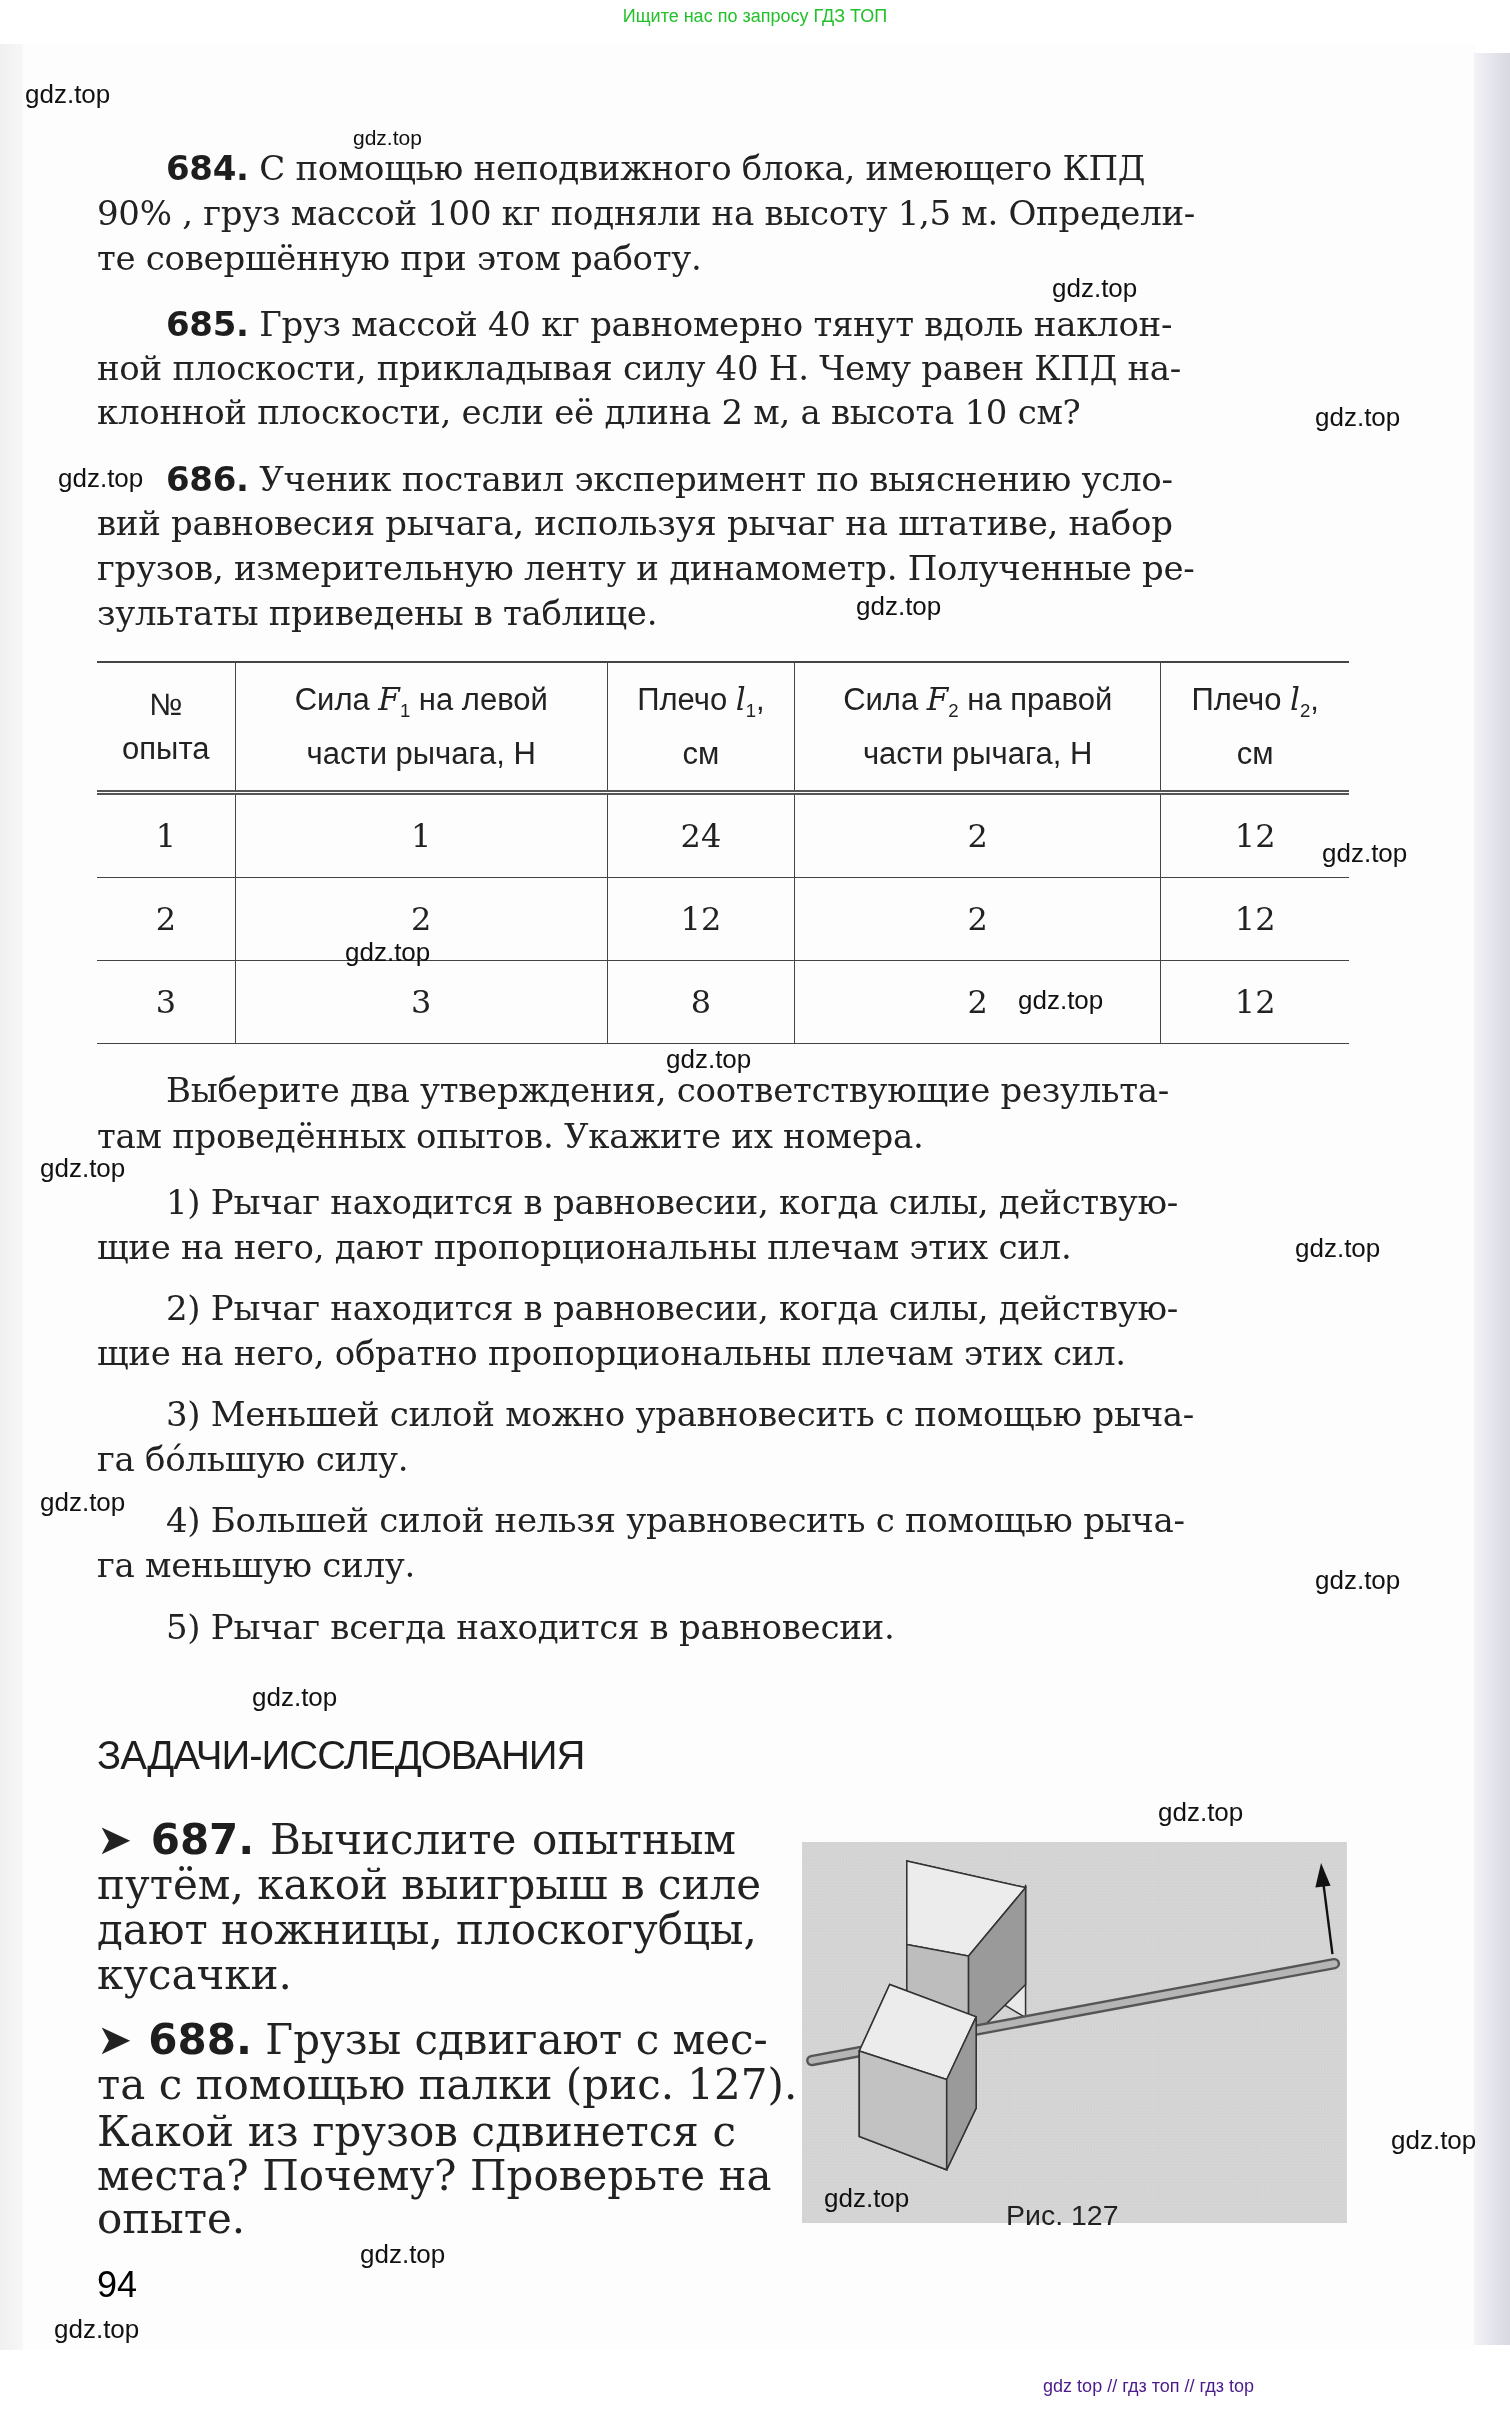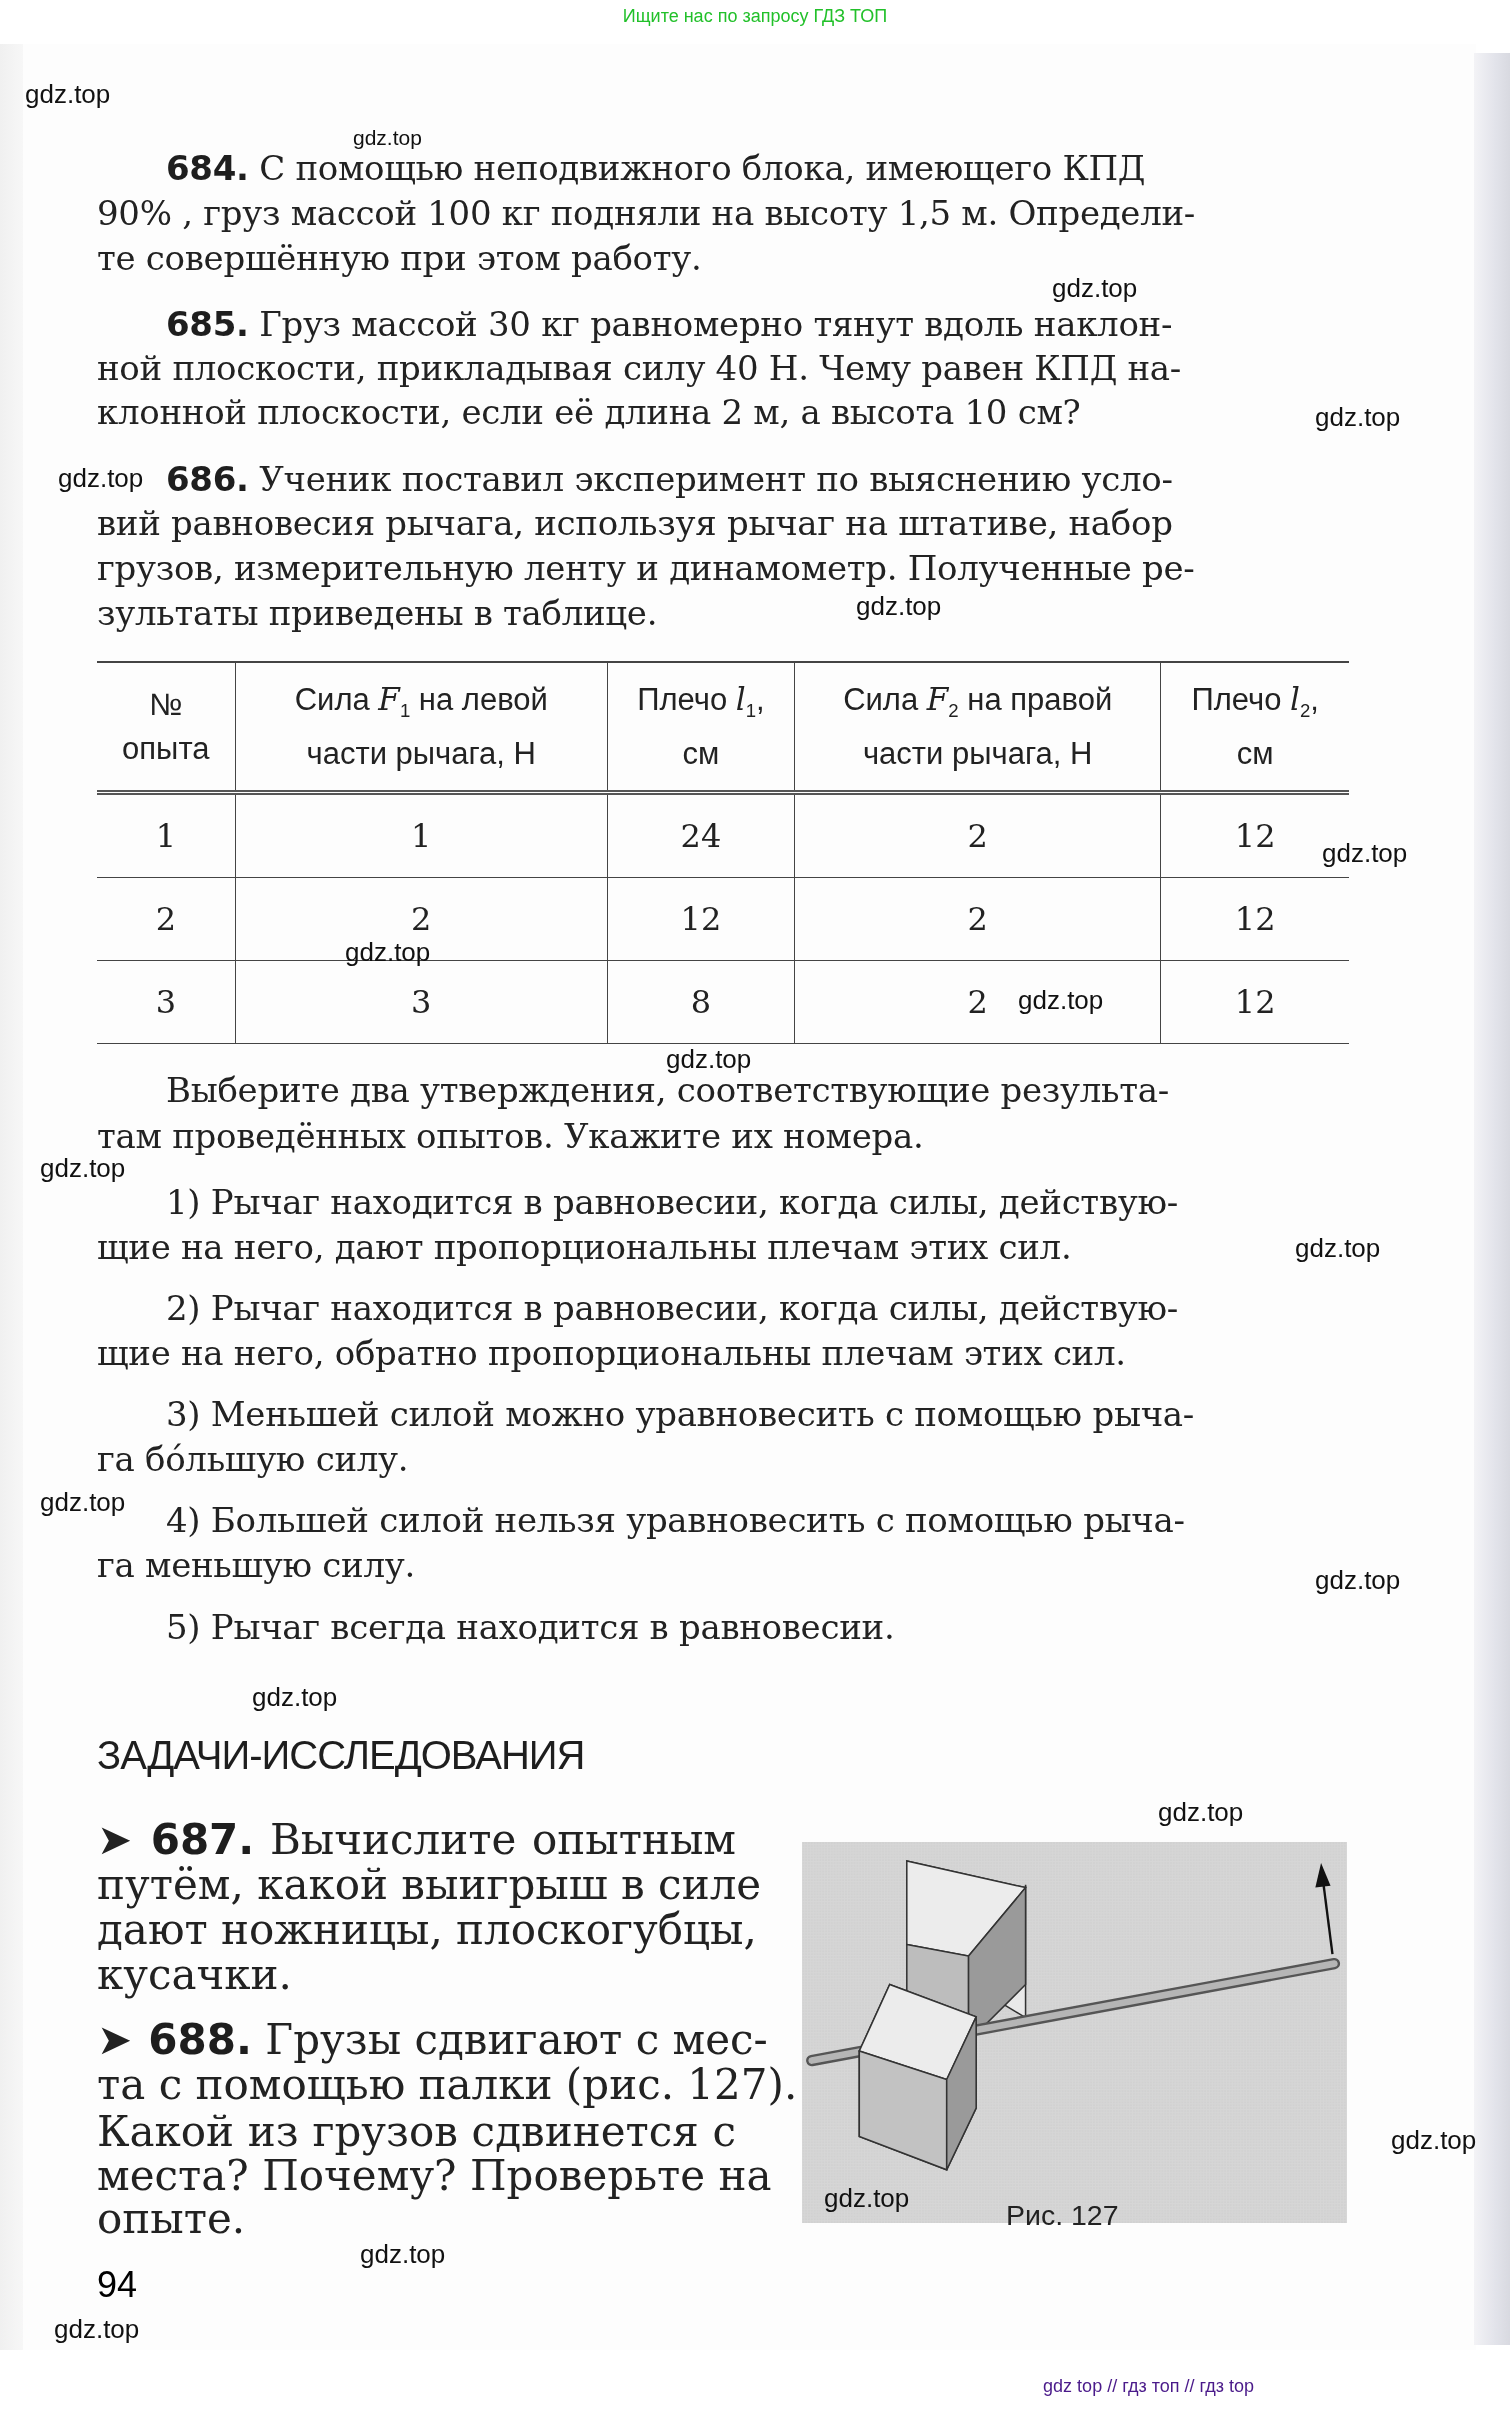--- a/index.html
+++ b/index.html
@@ -97,21 +97,21 @@
 
 <div class="line indent" style="top:146px;">
   <span class="num">684.</span>
   <span>С помощью неподвижного блока, имеющего КПД</span>
 </div>
 <div class="line" style="top:191px;">90% , груз массой 100 кг подняли на высоту 1,5 м. Определи-</div>
 <div class="line" style="top:236px;">те совершённую при этом работу.</div>
 
 <div class="line indent" style="top:302px;">
   <span class="num">685.</span>
-  <span>Груз массой 30 кг равномерно тянут вдоль наклон-</span>
+  <span>Груз массой 40 кг равномерно тянут вдоль наклон-</span>
 </div>
 <div class="line" style="top:346px;">ной плоскости, прикладывая силу 40 Н. Чему равен КПД на-</div>
 <div class="line" style="top:390px;">клонной плоскости, если её длина 2 м, а высота 10 см?</div>
 
 <div class="line indent" style="top:457px;">
   <span class="num">686.</span>
   <span>Ученик поставил эксперимент по выяснению усло-</span>
 </div>
 <div class="line" style="top:501px;">вий равновесия рычага, используя рычаг на штативе, набор</div>
 <div class="line" style="top:546px;">грузов, измерительную ленту и динамометр. Полученные ре-</div>

